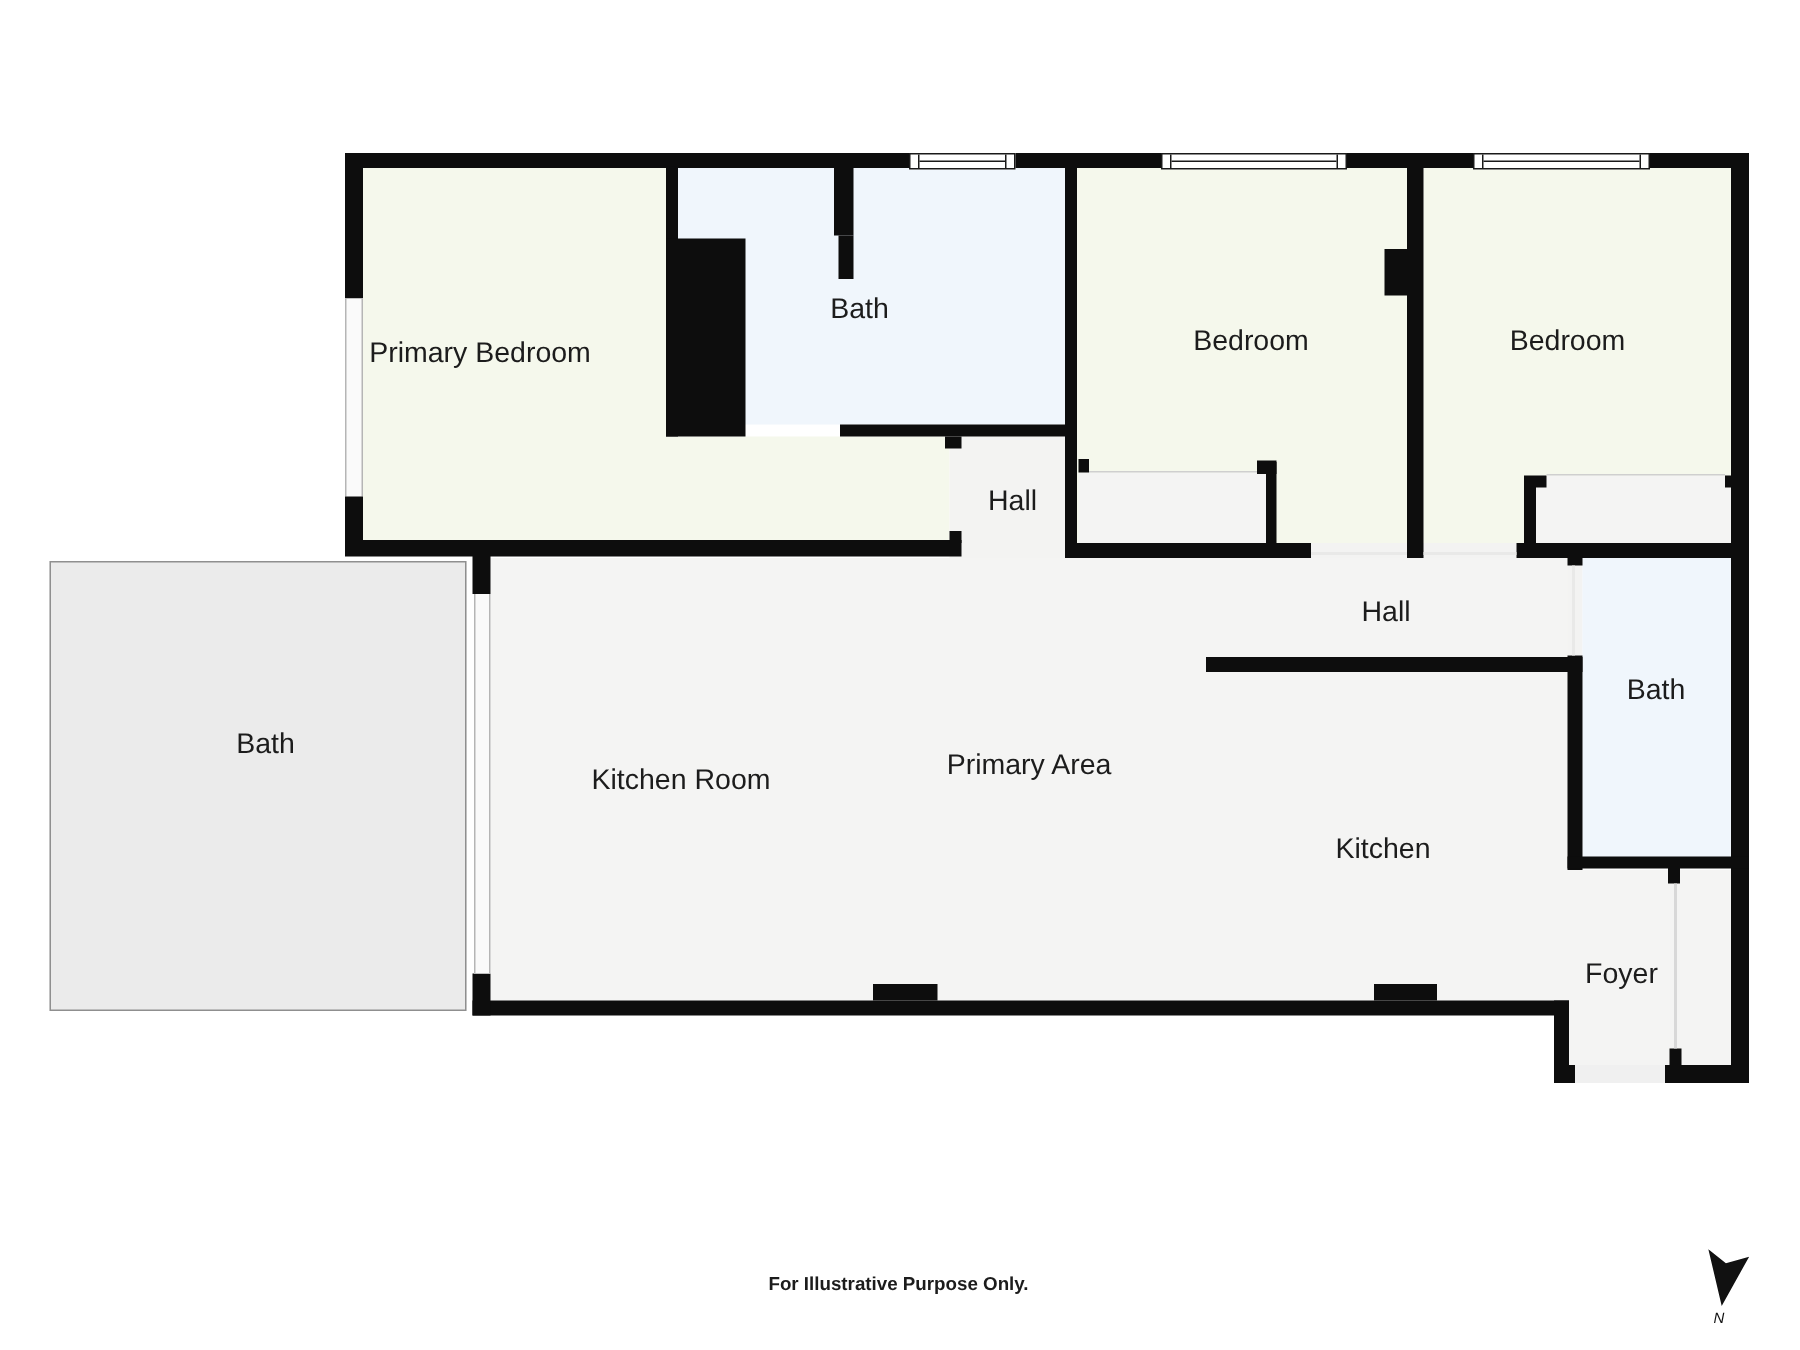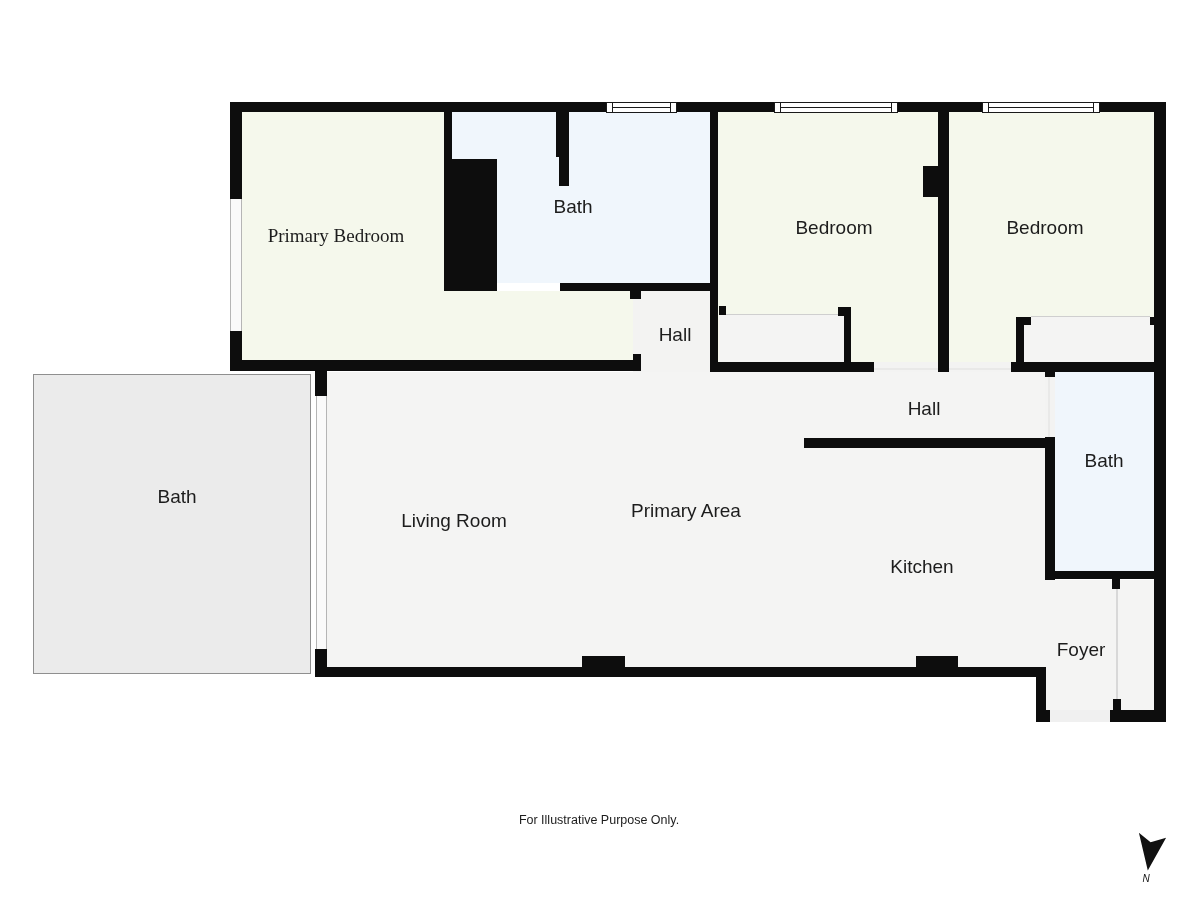--- a/index.html
+++ b/index.html
@@ -133,44 +133,44 @@
 <div class="win" style="left:982px;top:102px;width:118px;height:11px;">
 <div class="r" style="left:5px;top:0px;width:1px;height:9px;background:#1a1a1a;"></div>
 <div class="r" style="right:5px;top:0px;width:1px;height:9px;background:#1a1a1a;"></div>
 <div class="r" style="left:6px;top:4px;right:6px;height:1px;background:#1a1a1a;"></div>
 </div>
 
 <div class="thin" style="left:874px;top:368px;width:64px;height:2px;background:#e9e9e8;"></div>
 <div class="thin" style="left:949px;top:368px;width:62px;height:2px;background:#e9e9e8;"></div>
 <div class="thin" style="left:1048px;top:377px;width:2px;height:60px;background:#e9e9e8;"></div>
 
-<div class="lbl" style="left:336px;top:236px;font-family:Liberation Serif, serif;">Primary Bedroom</div>
+<div class="lbl" style="left:320px;top:236px;">Primary Bedroom</div>
 
 <div class="lbl" style="left:573px;top:207px;">Bath</div>
 
 <div class="lbl" style="left:834px;top:228px;">Bedroom</div>
 
 <div class="lbl" style="left:1045px;top:228px;">Bedroom</div>
 
 <div class="lbl" style="left:675px;top:335px;">Hall</div>
 
 <div class="lbl" style="left:924px;top:409px;">Hall</div>
 
 <div class="lbl" style="left:1104px;top:461px;">Bath</div>
 
 <div class="lbl" style="left:177px;top:497px;">Bath</div>
 
-<div class="lbl" style="left:454px;top:521px;">Living Room</div>
+<div class="lbl" style="left:454px;top:521px;">Kitchen Room</div>
 
 <div class="lbl" style="left:686px;top:511px;">Primary Area</div>
 
 <div class="lbl" style="left:922px;top:567px;">Kitchen</div>
 
 <div class="lbl" style="left:1081px;top:650px;">Foyer</div>
 
-<div class="lbl" style="left:599px;top:820px;font-size:12.5px;">For Illustrative Purpose Only.</div>
+<div class="lbl" style="left:599px;top:856px;font-size:12.5px;font-weight:bold;">For Illustrative Purpose Only.</div>
 
 <svg class="r" style="left:1130px;top:825px;" width="45" height="60" viewBox="1130 825 45 60">
 <polygon points="1138.9,832.8 1150.6,842.2 1166.1,837.8 1147.8,870.6" fill="#111"></polygon>
 <text x="1146" y="882" font-family="Liberation Sans, sans-serif" font-size="10" font-style="italic" text-anchor="middle" fill="#111">N</text>
 </svg>
 
 </div>
 
 </body></html>

